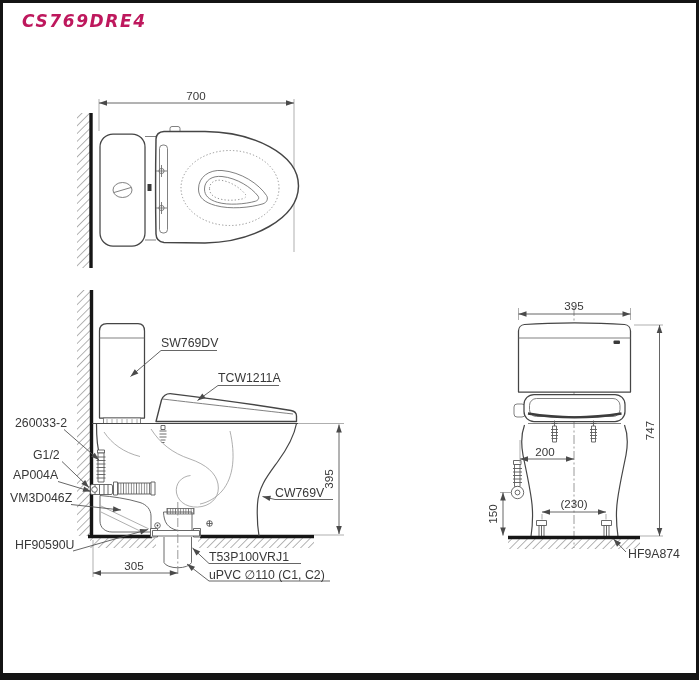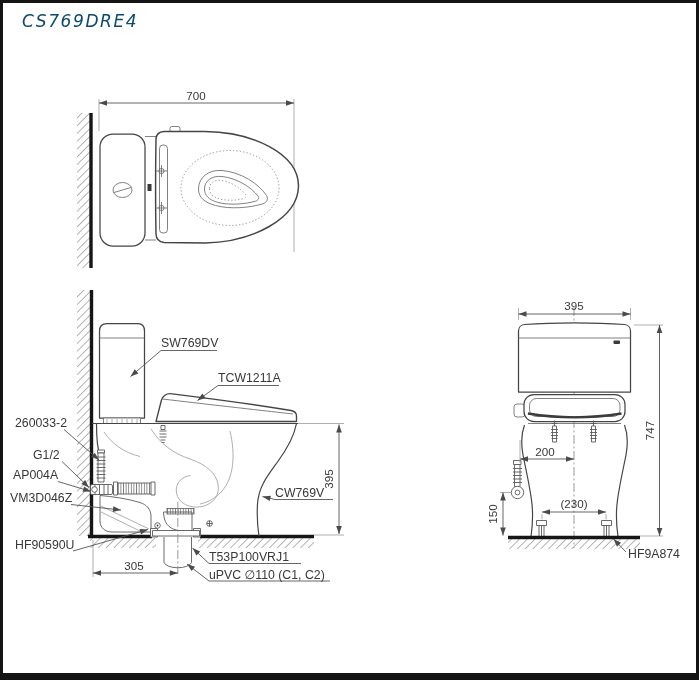--- a/index.html
+++ b/index.html
@@ -1,19 +1,19 @@
 <!DOCTYPE html>
 <html><head>
 <meta charset="utf-8">
 <style>
   html,body{margin:0;padding:0;background:#fff;}
   .sheet{position:relative;box-sizing:border-box;width:699px;height:680px;background:#fff;
          border:3px solid #141414;border-bottom:7px solid #141414;overflow:hidden;}
   .title{position:absolute;left:19px;top:8px;font-family:"DejaVu Sans",sans-serif;
-         font-style:italic;font-weight:normal;font-size:17px;letter-spacing:1.6px;color:#0c4a6e;}
+         font-style:italic;font-weight:bold;font-size:17px;letter-spacing:1.6px;color:#be185d;}
   svg{position:absolute;left:0;top:0;}
   svg text{font-family:"Liberation Sans",sans-serif;fill:#383838;}
   .lbl{font-size:12.3px;}
   .dimtxt{font-size:11.6px;}
   .mid{text-anchor:middle;}
   .ol{stroke:#454545;stroke-width:1.25;fill:#fff;stroke-linejoin:round;}
   .ol2{stroke:#454545;stroke-width:1.2;fill:none;stroke-linejoin:round;}
   .thin{stroke:#6a6a6a;stroke-width:0.85;fill:none;}
   .thinf{stroke:#6a6a6a;stroke-width:0.85;fill:#fff;}
   .light{stroke:#9a9a9a;stroke-width:0.8;fill:none;}

